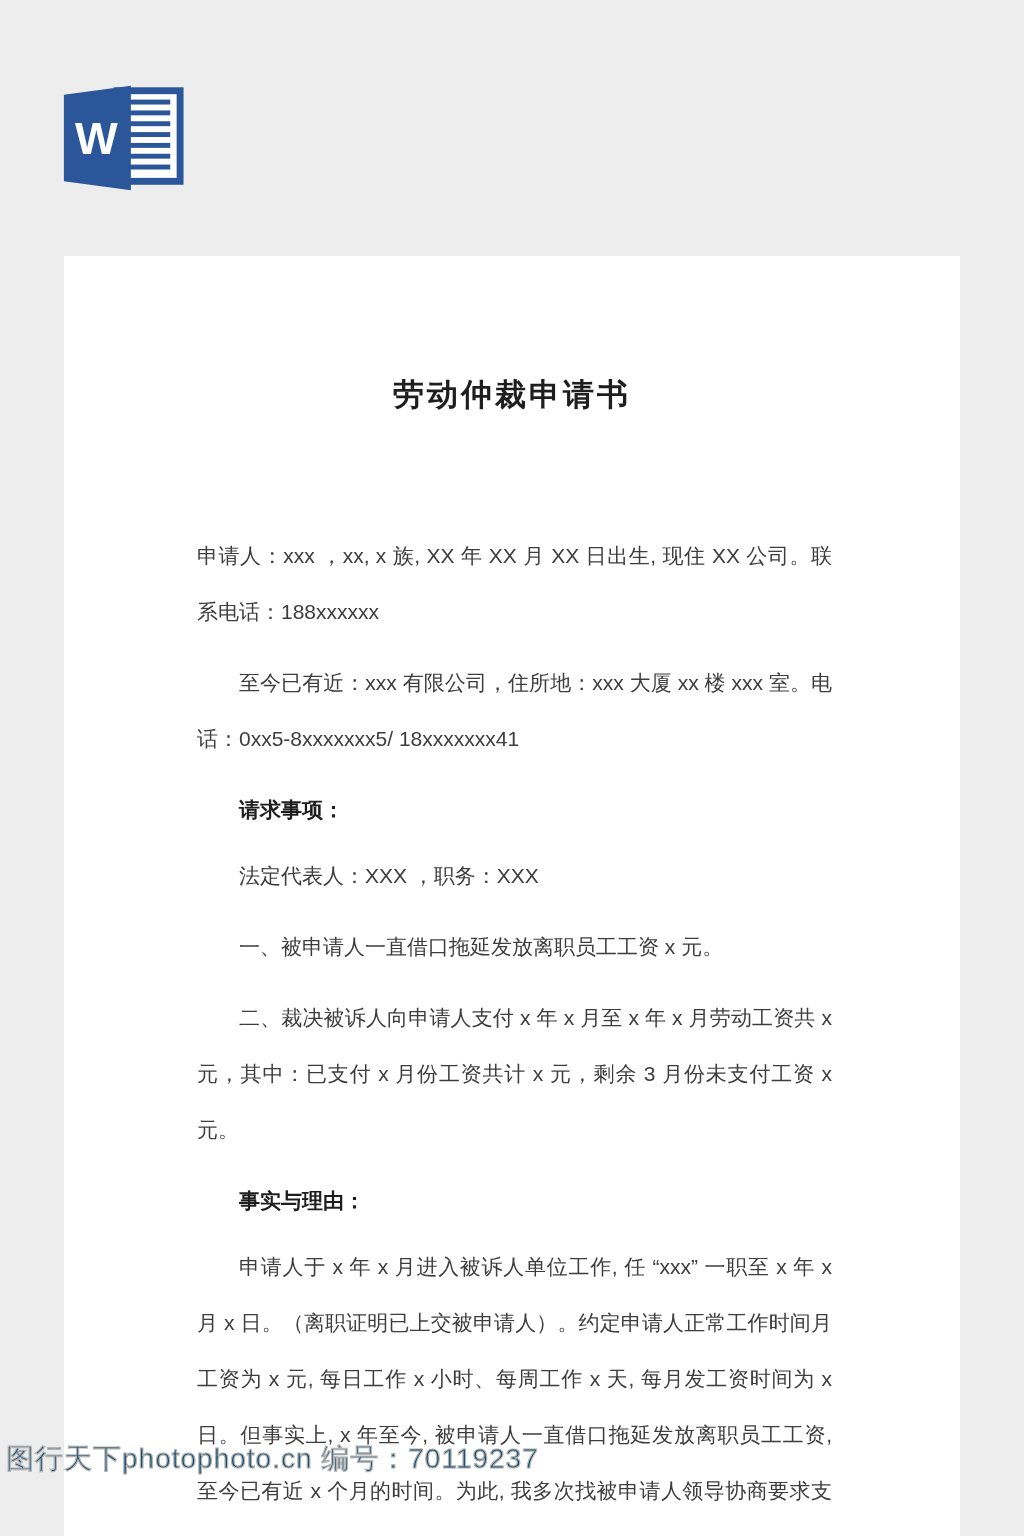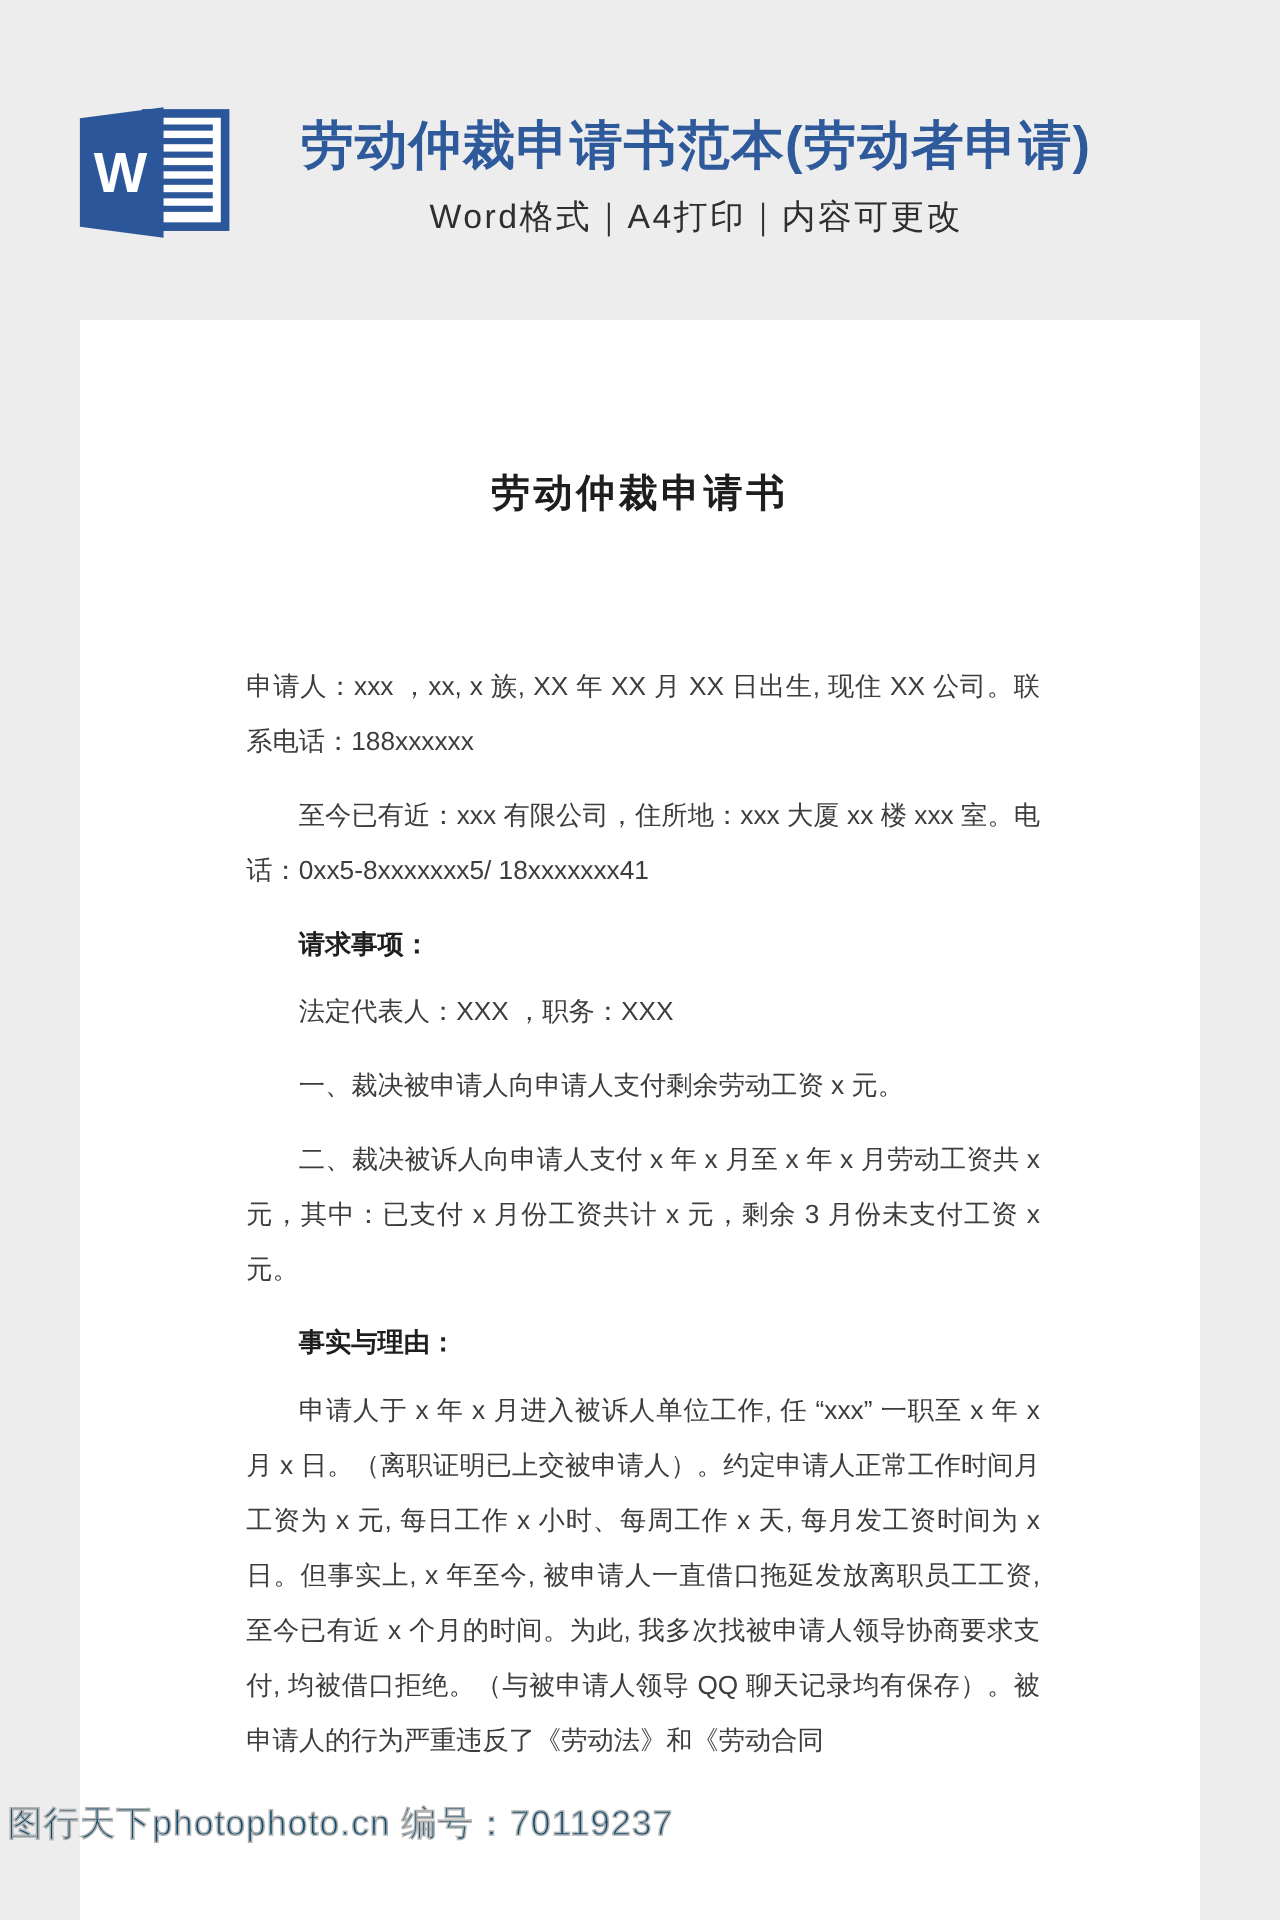--- a/index.html
+++ b/index.html
@@ -27,21 +27,21 @@
   .doc-page {
     position:absolute; left:64px; top:256px; width:896px; height:1312px;
     background:#ffffff; overflow:hidden;
   }
   .doc-title {
     margin-top:118px; text-align:center;
     font-size:31px; font-weight:bold; color:#1e1e1e; letter-spacing:3px;
   }
   .doc-body { margin-top:112px; padding:0 128px 0 133px; }
   .para {
-    font-size:21px; line-height:44px; color:#3d3d3d;
+    font-size:21px; line-height:56px; color:#3d3d3d;
     margin:0 0 15px 0; text-align:justify;
   }
   .para.indent { text-indent:2em; }
   .para.bold { font-weight:bold; color:#1e1e1e; margin-bottom:10px; }
 
   
   .watermark {
     position:absolute; left:6px; top:1440px;
     font-size:28px; letter-spacing:1px;
     color:#0c4a6e;
@@ -66,34 +66,30 @@
       <rect x="72" y="49" width="42" height="5"></rect>
       <rect x="72" y="60" width="42" height="5"></rect>
       <rect x="72" y="71" width="42" height="5"></rect>
       <rect x="72" y="82" width="42" height="5"></rect>
     </g>
 
     <polygon points="6,11 74,2 74,108 6,99" fill="#2b579a"></polygon>
     <text x="39" y="71" text-anchor="middle" font-size="46" font-weight="bold" fill="#ffffff" font-family="Liberation Sans, DejaVu Sans, sans-serif">W</text>
   </svg>
 
-  <div class="header-text">
-    <div class="header-title">劳动仲裁申请书范本(劳动者申请)</div>
-    <div class="header-subtitle">Word格式｜A4打印｜内容可更改</div>
-  </div>
 </div>
 
 <div class="doc-page">
   <div class="doc-title">劳动仲裁申请书</div>
   <div class="doc-body">
 
   <p class="para">申请人：xxx ，xx, x 族, XX 年 XX 月 XX 日出生, 现住 XX 公司。联系电话：188xxxxxx</p>
       <p class="para indent">至今已有近：xxx 有限公司，住所地：xxx 大厦 xx 楼 xxx 室。电话：0xx5-8xxxxxxx5/ 18xxxxxxx41</p>
       <p class="para indent bold">请求事项：</p>
       <p class="para indent">法定代表人：XXX ，职务：XXX</p>
-      <p class="para indent">一、裁决被申请人向申请人支付剩余劳动工资 x 元。</p>
+      <p class="para indent">一、被申请人一直借口拖延发放离职员工工资 x 元。</p>
       <p class="para indent">二、裁决被诉人向申请人支付 x 年 x 月至 x 年 x 月劳动工资共 x 元，其中：已支付 x 月份工资共计 x 元，剩余 3 月份未支付工资 x 元。</p>
       <p class="para indent bold">事实与理由：</p>
       <p class="para indent">申请人于 x 年 x 月进入被诉人单位工作, 任 “xxx” 一职至 x 年 x 月 x 日。（离职证明已上交被申请人）。约定申请人正常工作时间月工资为 x 元, 每日工作 x 小时、每周工作 x 天, 每月发工资时间为 x 日。但事实上, x 年至今, 被申请人一直借口拖延发放离职员工工资, 至今已有近 x 个月的时间。为此, 我多次找被申请人领导协商要求支付, 均被借口拒绝。（与被申请人领导 QQ 聊天记录均有保存）。被申请人的行为严重违反了《劳动法》和《劳动合同</p>
     </div>
 </div>
 
 <div class="watermark">图行天下photophoto.cn 编号：70119237</div>
 
 </body></html>

